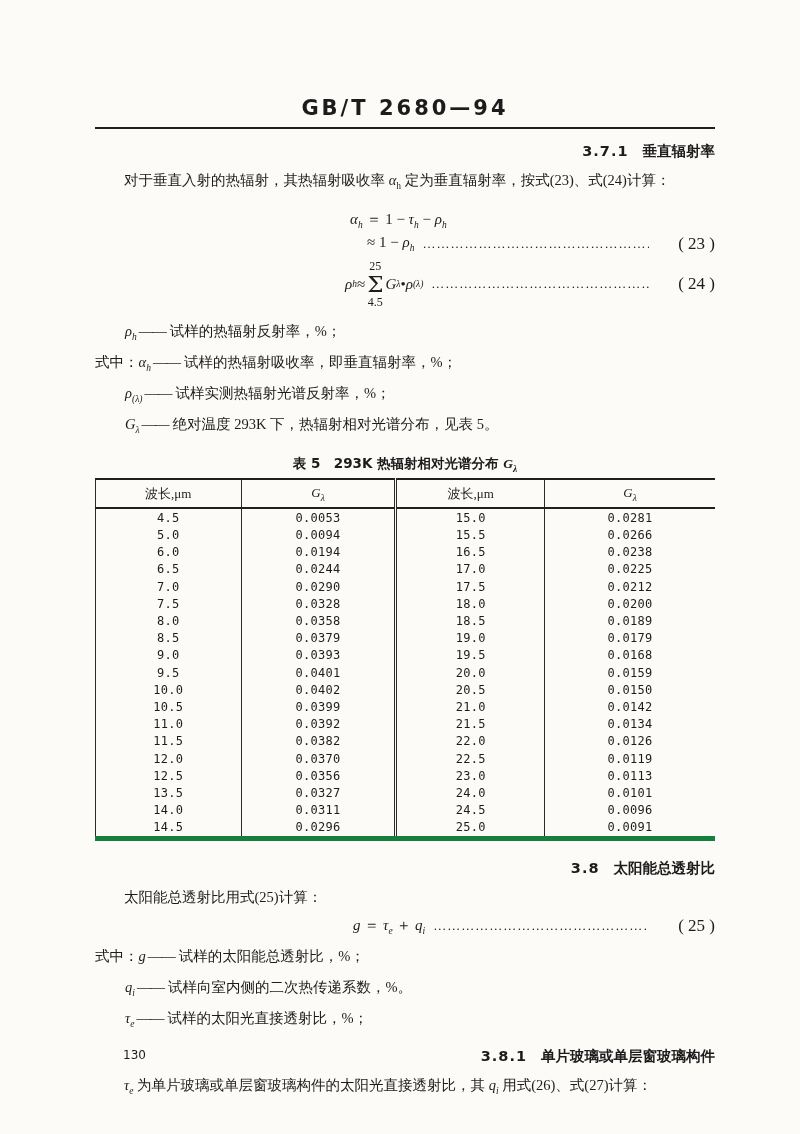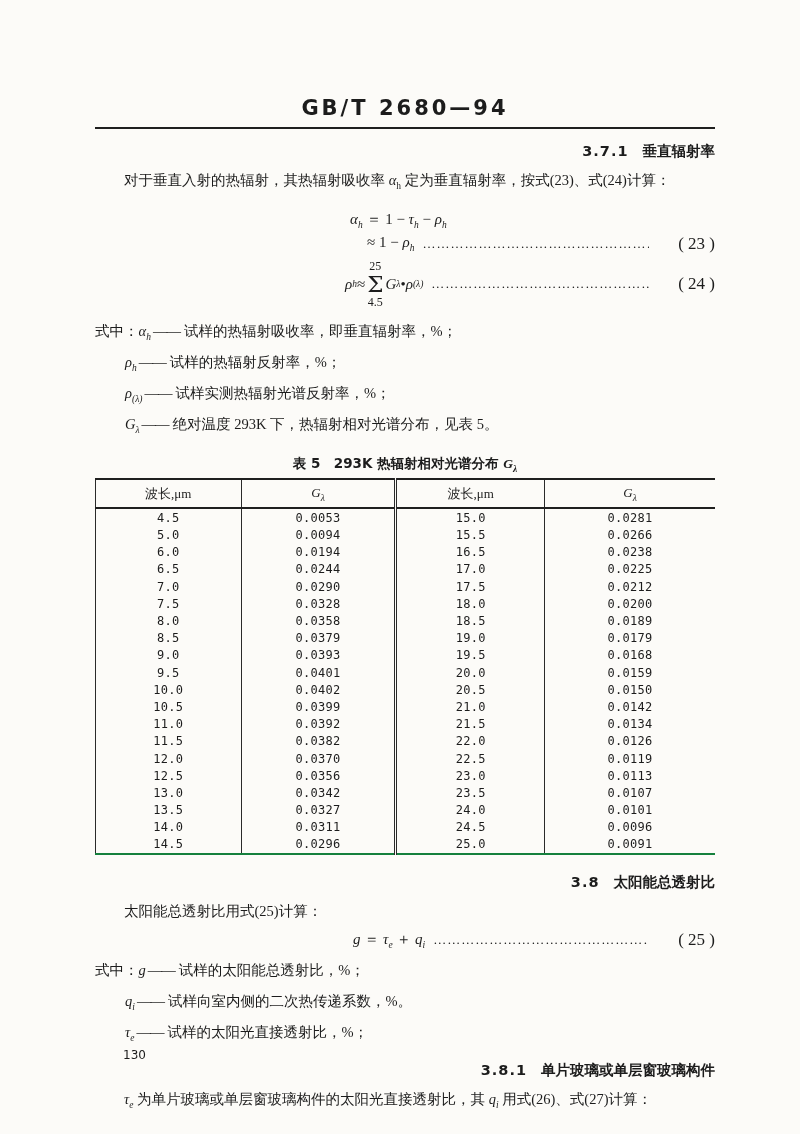--- a/index.html
+++ b/index.html
@@ -75,21 +75,21 @@
   .tbl-caption{
     text-align:center;
     font-family:"DejaVu Sans","Liberation Sans",sans-serif;
     font-weight:bold;font-size:13.5px;
     margin:12px 0 5px 0;
   }
   table.data{
     border-collapse:collapse;
     width:100%;
     border-top:2.5px solid #1f1f1f;
-    border-bottom:2px solid #15803d;
+    border-bottom:5px solid #15803d;
     border-left:1.2px solid #2a2a2a;
     font-size:12.5px;
     table-layout:fixed;
   }
   table.data th{
     font-weight:normal;font-size:13px;
     border-bottom:2px solid #1f1f1f;
     height:27px;padding:0;text-align:center;
   }
   table.data td{
@@ -150,25 +150,25 @@
           <span> • </span>
           <span class="v">ρ</span>
           <sub class="v">(λ)</sub>
       </span>
       <span class="leader">………………………………………………………………………………………………</span>
       <span class="eq-no">( 24 )</span>
     </div>
   </div>
 
   <div class="defs">
+    <div class="def-line indent">
+      <span class="v">ρ</span><sub class="v">h</sub><span class="def-dash">——</span><span>试样的热辐射反射率，%；</span>
+    </div>
     <div class="def-line">
       <span>式中：</span><span class="v">α</span><sub class="v">h</sub><span class="def-dash">——</span><span>试样的热辐射吸收率，即垂直辐射率，%；</span>
-    </div>
-    <div class="def-line indent">
-      <span class="v">ρ</span><sub class="v">h</sub><span class="def-dash">——</span><span>试样的热辐射反射率，%；</span>
     </div>
     <div class="def-line indent">
       <span class="v">ρ</span><sub class="v">(λ)</sub><span class="def-dash">——</span><span>试样实测热辐射光谱反射率，%；</span>
     </div>
     <div class="def-line indent">
       <span class="v">G</span><sub class="v">λ</sub><span class="def-dash">——</span><span>绝对温度 293K 下，热辐射相对光谱分布，见表 5。</span>
     </div>
   </div>
 
   <div class="tbl-caption">
@@ -280,26 +280,20 @@
           <td class="dbl">22.5</td>
           <td>0.0119</td>
         </tr>
         <tr>
           <td>12.5</td>
           <td>0.0356</td>
           <td class="dbl">23.0</td>
           <td>0.0113</td>
         </tr>
         <tr>
-          <td>13.0</td>
-          <td>0.0342</td>
-          <td class="dbl">23.5</td>
-          <td>0.0107</td>
-        </tr>
-        <tr>
           <td>13.5</td>
           <td>0.0327</td>
           <td class="dbl">24.0</td>
           <td>0.0101</td>
         </tr>
         <tr>
           <td>14.0</td>
           <td>0.0311</td>
           <td class="dbl">24.5</td>
           <td>0.0096</td>

